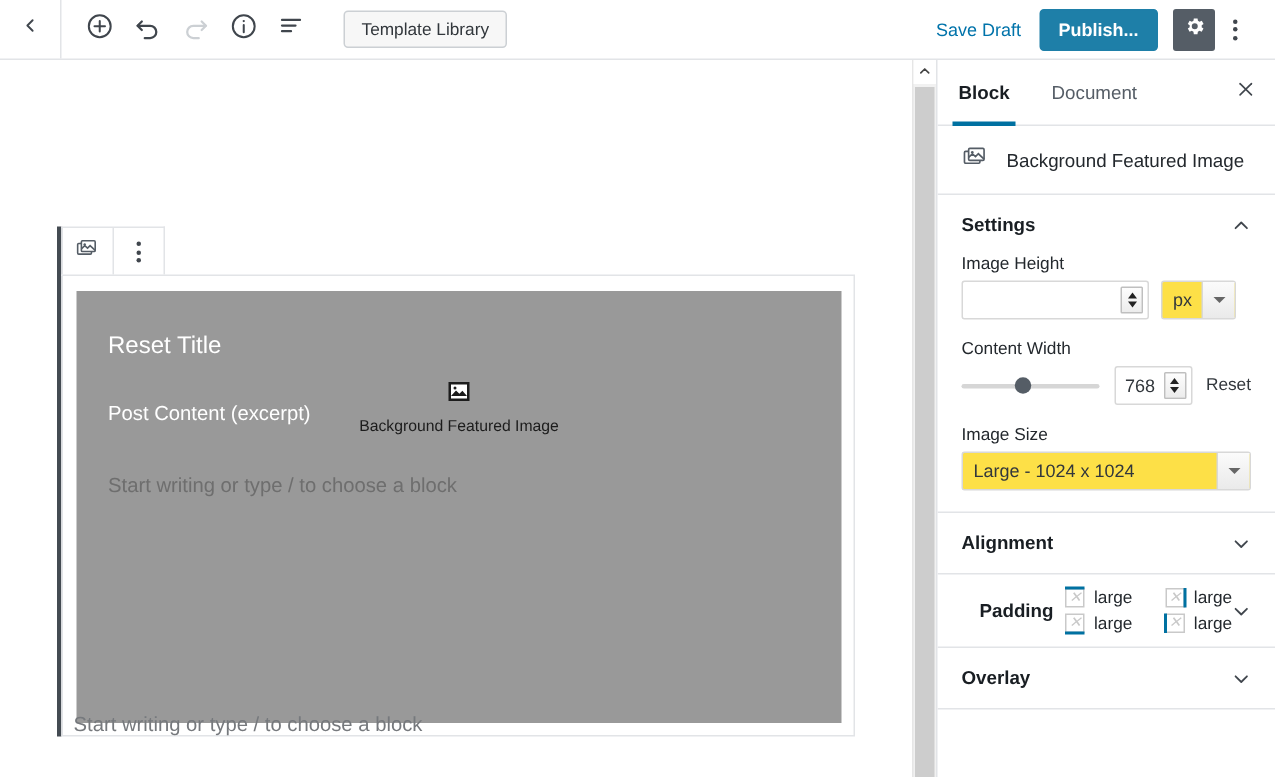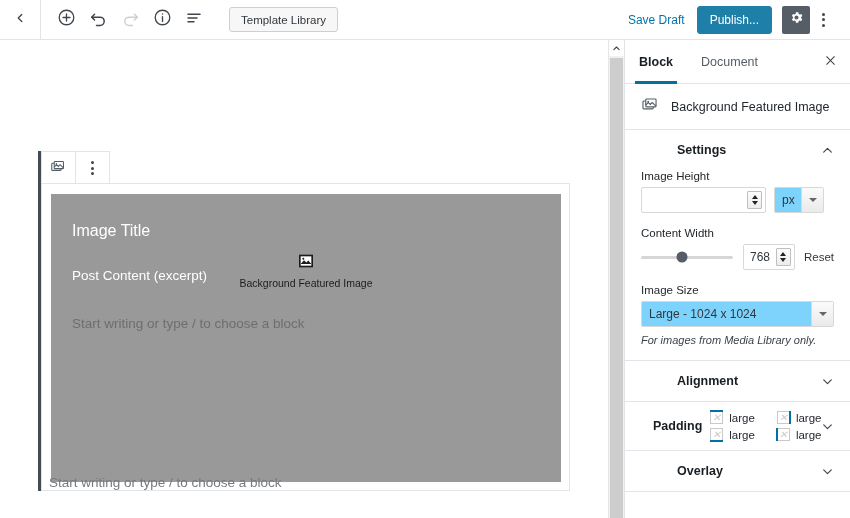--- a/index.html
+++ b/index.html
@@ -43,20 +43,21 @@
     margin-left: auto; display: flex; align-items: center; gap: 0px; padding-right: 14px;
   }
   .tb-savedraft {
     color: #0073aa; font-size: 12px; cursor: pointer; padding: 0 10px; white-space: nowrap;
   }
   .tb-publish {
     height: 28px; padding: 0 12px; margin-left: 2px;
     background: #1e7fa8; color: #fff; border: 1px solid #1e7fa8; border-radius: 3px;
     font-size: 12px; display: flex; align-items: center; cursor: pointer;
     font-family: "Liberation Sans", sans-serif;
+    font-weight: bold;
   }
   .tb-gear {
     width: 28px; height: 28px; margin-left: 10px;
     background: #555d66; border-radius: 2px;
     display: flex; align-items: center; justify-content: center; cursor: pointer;
   }
   .tb-more {
     width: 26px; height: 30px; display: flex; align-items: center; justify-content: center;
     cursor: pointer; color: #40464d;
   }
@@ -161,21 +162,21 @@
     height: 46px; display: flex; align-items: center; gap: 11px;
     padding: 0 16px; border-bottom: 1px solid #e2e4e7;
   }
   .sb-blockhead-label { font-size: 12.5px; color: #23282d; }
 
   .panel { border-bottom: 1px solid #e2e4e7; }
   .panel-head {
     height: 40px; display: flex; align-items: center; padding: 0 16px;
     cursor: pointer;
   }
-  .panel-title { font-size: 12.5px; font-weight: bold; color: #191e23; margin-left: 36px; }
+  .panel-title { font-size: 12.5px; font-weight: bold; color: #191e23; }
   .panel-chev { margin-left: auto; color: #40464d; display: flex; align-items: center; }
   .panel-body { padding: 0 16px 14px 16px; }
 
   .field-label {
     font-size: 11.5px; color: #23282d; display: block; margin-bottom: 5px;
   }
   .row { display: flex; align-items: center; }
 
   .num-input {
     height: 26px; border: 1px solid #d8d8d8; border-radius: 2px; background: #fff;
@@ -189,21 +190,21 @@
   .spinner {
     width: 15px; height: 18px; margin-right: 3px; border: 1px solid #bfbfbf;
     background: linear-gradient(#fdfdfd,#ececec);
     display: flex; flex-direction: column; align-items: center; justify-content: center;
     gap: 2px; flex: none; cursor: pointer; border-radius: 1px;
   }
   .spinner .ar-up { width:0;height:0;border-left:3.5px solid transparent;border-right:3.5px solid transparent;border-bottom:4px solid #222; }
   .spinner .ar-dn { width:0;height:0;border-left:3.5px solid transparent;border-right:3.5px solid transparent;border-top:4px solid #222; }
 
   .sel {
-    height: 26px; border: 1px solid #d8d8d8; border-radius: 2px; background: #7dd3fc;
+    height: 26px; border: 1px solid #d8d8d8; border-radius: 2px; background: #fde047;
     display: flex; align-items: center; padding-left: 7px;
     font-size: 12px; color: #32373c; cursor: pointer; position: relative;
   }
   .sel-arrow {
     margin-left: auto; width: 22px; height: 24px; border-left: 1px solid #d8d8d8;
     background: linear-gradient(#fbfbfb,#eaeaea);
     display: flex; align-items: center; justify-content: center; flex: none;
   }
   .chev-sm { width:0;height:0;border-left:4px solid transparent;border-right:4px solid transparent;border-top:4.5px solid #666; }
 
@@ -359,21 +360,21 @@
               <i></i>
               <i></i>
               <i></i>
             </span>
         </div>
       </div>
 
       <div class="block-frame">
         <div class="block-gray">
 
-          <div class="gray-post-title">Image Title</div>
+          <div class="gray-post-title">Reset Title</div>
           <div class="gray-post-content">Post Content (excerpt)</div>
           <div class="gray-placeholder">Start writing or type / to choose a block</div>
 
           <div class="gray-center">
             <span>
               <svg width="16" height="16" viewBox="0 0 24 24">
                 <rect x="1.5" y="2.5" width="21" height="19" fill="#1c1c1c"></rect>
                 <rect x="4" y="5" width="16" height="14" fill="#ffffff"></rect>
                 <path d="M4 16.5 L9 11 l3.4 3.2 3-3 4.6 5.3z" fill="#1c1c1c"></path>
                 <circle cx="8" cy="8.6" r="1.5" fill="#1c1c1c"></circle>
@@ -475,21 +476,20 @@
           <span class="reset-link">Reset</span>
         </div>
 
         <label class="field-label">Image Size</label>
         <div class="sel" style="width:100%;">
           <span>Large - 1024 x 1024</span>
           <span class="sel-arrow">
               <i class="chev-sm"></i>
             </span>
         </div>
-        <span class="help-italic">For images from Media Library only.</span>
       </div>
     </div>
 
     <div class="panel">
       <div class="panel-head">
         <span class="panel-title">Alignment</span>
         <span class="panel-chev">
           <svg width="13" height="13" viewBox="0 0 24 24" fill="none" stroke="#40464d" stroke-width="2.2" stroke-linecap="round" stroke-linejoin="round">
               <polyline points="5 9 12 16 19 9"></polyline>
             </svg>

